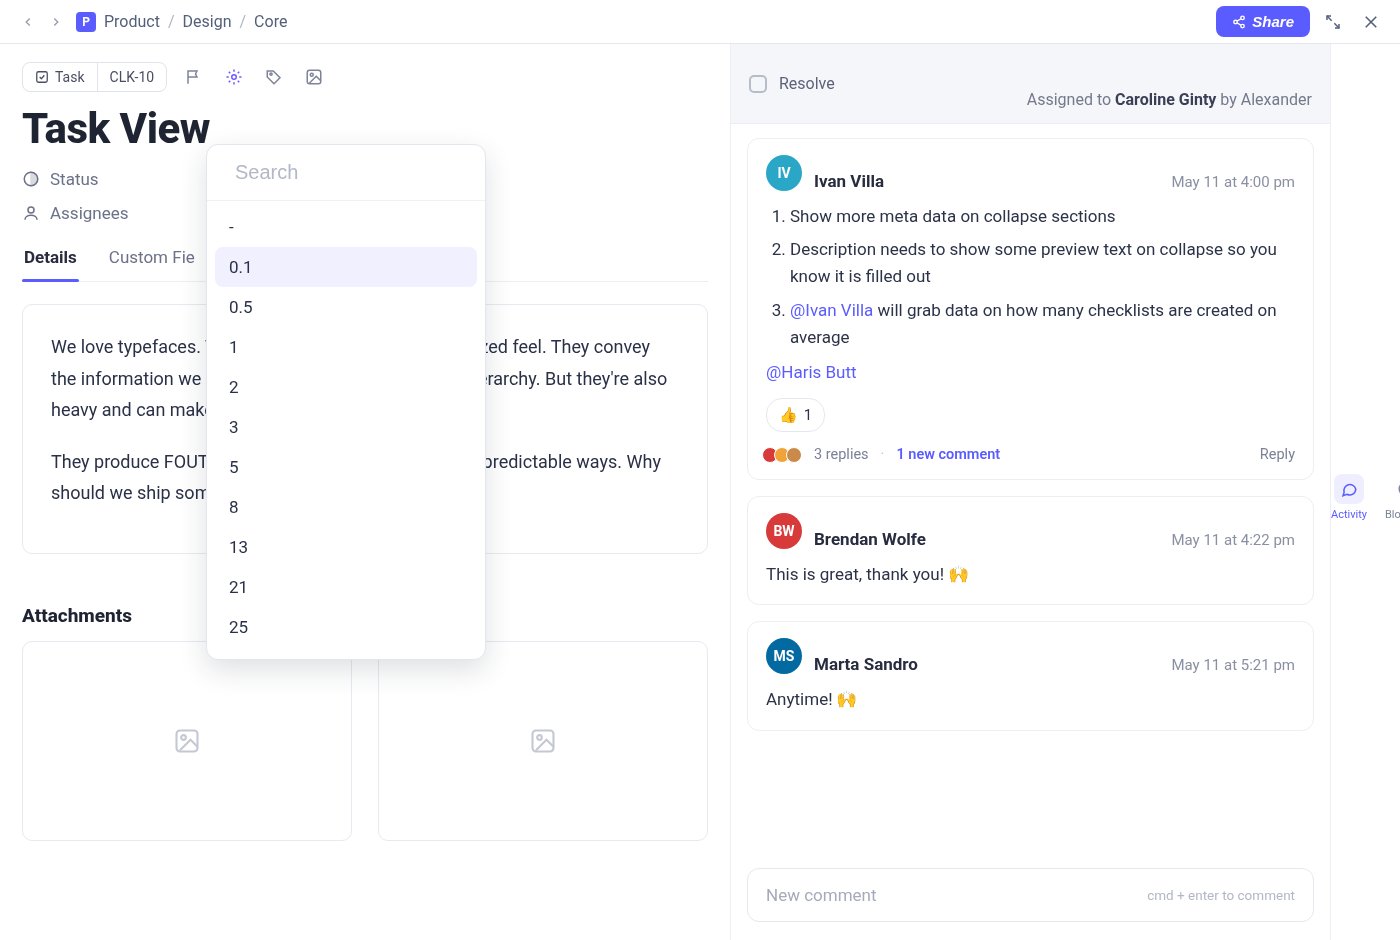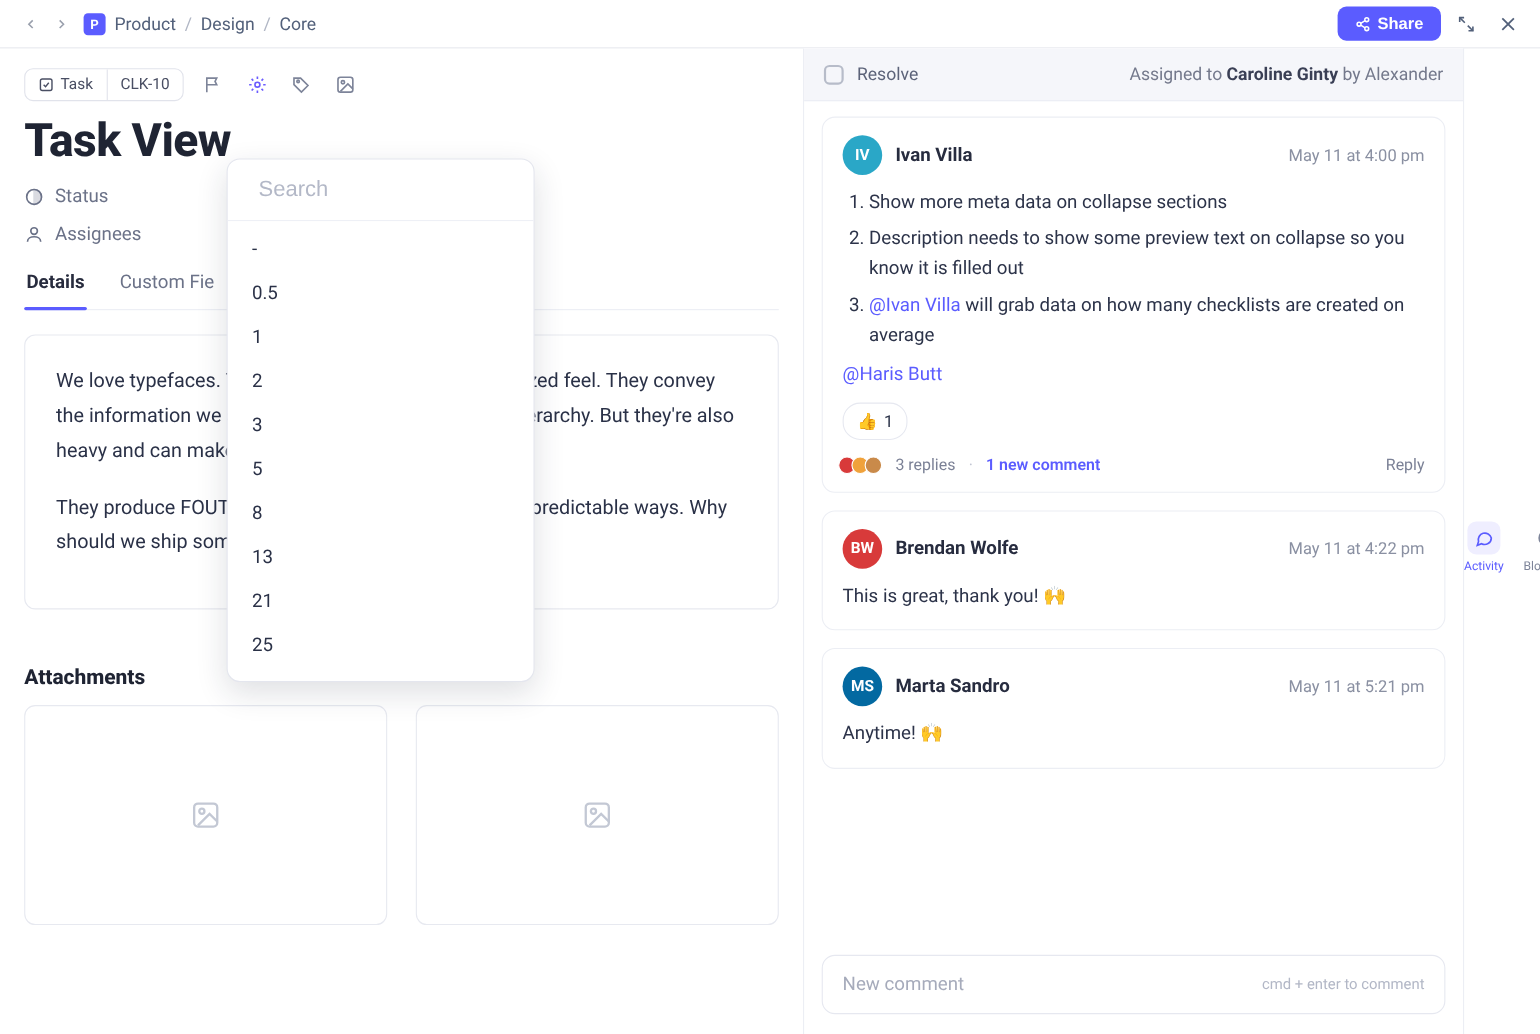--- a/index.html
+++ b/index.html
@@ -6,21 +6,21 @@
 body { font-family: -apple-system, BlinkMacSystemFont, "Segoe UI", Roboto, Helvetica, Arial, sans-serif; color: #1f2433; background: #fff; width:1400px; height:940px; overflow:hidden; }
 .app { display:flex; flex-direction:column; height:100%; }
 
 
 .topbar { display:flex; align-items:center; padding:6px 14px; border-bottom:1px solid #e7e8ee; }
 .nav-btn { width:28px; height:28px; display:flex; align-items:center; justify-content:center; border:none; background:transparent; color:#9aa0ad; cursor:pointer; }
 .breadcrumb { display:flex; align-items:center; gap:8px; margin-left:6px; color:#52607a; font-size:16px; }
 .crumb-sep { color:#b0b6c4; }
 .crumb-logo { width:20px; height:20px; border-radius:4px; background:#5b5cff; color:#fff; display:inline-flex; align-items:center; justify-content:center; font-size:12px; font-weight:700; }
 .topbar-spacer { flex:1; }
-.share-btn { background:#5b5cff; color:#fff; border:none; border-radius:8px; padding:7px 16px; font-size:15px; font-weight:600; display:flex; align-items:center; gap:6px; cursor:pointer; }
+.share-btn { background:#5b5cff; color:#fff; border:none; border-radius:8px; padding:7px 16px; font-size:15px; font-weight:600; display:flex; align-items:center; gap:6px; cursor:pointer;font-style:italic; }
 .top-icon { width:30px; height:30px; display:flex; align-items:center; justify-content:center; color:#52607a; cursor:pointer; margin-left:8px; }
 
 
 .body { flex:1; display:flex; min-height:0; }
 .left { flex:1; padding:18px 22px; overflow:auto; position:relative; }
 .right { width:600px; border-left:1px solid #eceef4; display:flex; flex-direction:column; background:#fff; }
 .rail { width:70px; border-left:1px solid #eceef4; display:flex; flex-direction:row; align-items:center; padding-top:10px; gap:18px; }
 
 
 .chip-row { display:flex; align-items:center; gap:14px; }
@@ -51,26 +51,26 @@
 .dd-search input { border:none; outline:none; font-size:20px; color:#222; flex:1; background:transparent; }
 .dd-search input::placeholder { color:#b3b8c7; }
 .dd-list { max-height:460px; overflow:auto; padding:6px 8px; }
 .dd-item { padding:10px 14px; font-size:17px; color:#2a3147; border-radius:8px; cursor:pointer; }
 .dd-item.highlight { background:#f1f0ff; }
 
 
 .resolve-bar { background:#f5f6fa; padding:14px 18px; display:flex; align-items:center; gap:12px; font-size:16px; color:#5c6379; border-bottom:1px solid #eceef4; }
 .resolve-chk { width:18px; height:18px; border:2px solid #b7bcc9; border-radius:5px; cursor:pointer; }
 .resolve-bar .spacer { flex:1; }
-.assigned { color:#74798c; }
+.assigned { color:#74798c;margin-top:32px; }
 .assigned strong { color:#3a3f55; font-weight:700; }
 
 .activity-scroll { flex:1; overflow:auto; padding:14px 16px; display:flex; flex-direction:column; gap:16px; }
 .comment { border:1px solid #eceef4; border-radius:12px; padding:16px 18px; }
-.c-head { display:flex; align-items:center; gap:12px; }
+.c-head { display:flex; align-items:flex-end; gap:12px; }
 .avatar { width:36px; height:36px; border-radius:50%; display:flex; align-items:center; justify-content:center; color:#fff; font-weight:700; font-size:14px; }
 .c-name { font-weight:700; font-size:17px; color:#272c3f; }
 .c-time { margin-left:auto; color:#8a90a2; font-size:15px; }
 .c-body { margin-top:12px; font-size:17px; line-height:1.6; color:#2c3349; }
 .c-body ol { padding-left:24px; margin:8px 0; }
 .c-body li { margin-bottom:6px; }
 .mention { color:#5b5cff; }
 .react-chip { display:inline-flex; align-items:center; gap:6px; border:1px solid #e6e8f0; border-radius:16px; padding:4px 12px; margin-top:12px; font-size:15px; cursor:pointer; }
 .c-foot { display:flex; align-items:center; gap:12px; margin-top:14px; font-size:14.5px; color:#7b8196; }
 .mini-avs { display:flex; }
@@ -241,20 +241,21 @@
       <div class="dropdown">
         <div class="dd-search">
           <svg width="18" height="18" viewBox="0 0 24 24" fill="none" stroke="currentColor" stroke-width="2.2">
               <circle cx="11" cy="11" r="7"></circle>
               <line x1="21" y1="21" x2="16.5" y2="16.5"></line>
             </svg>
           <input placeholder="Search" style="">
         </div>
         <div class="dd-list" id="dd-list">
             <div class="dd-item">-</div>
+            <div class="dd-item highlight">0.1</div>
             <div class="dd-item">0.5</div>
             <div class="dd-item">1</div>
             <div class="dd-item">2</div>
             <div class="dd-item">3</div>
             <div class="dd-item">5</div>
             <div class="dd-item">8</div>
             <div class="dd-item">13</div>
             <div class="dd-item">21</div>
             <div class="dd-item">25</div>
           </div>

